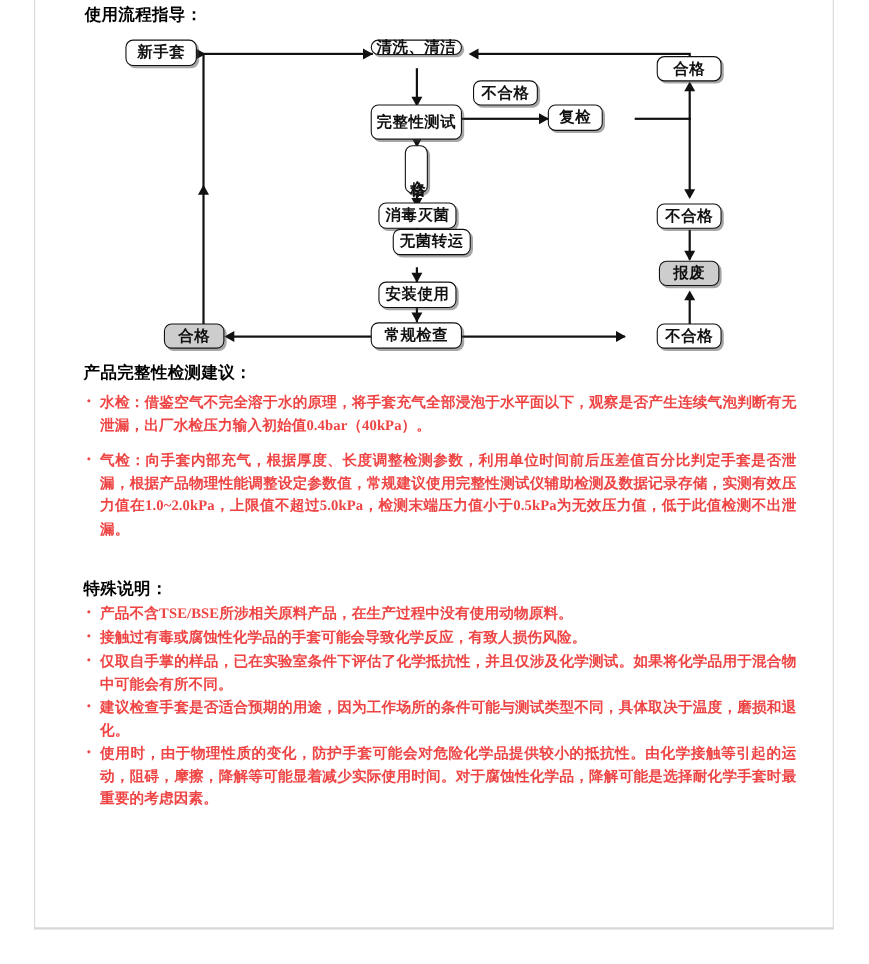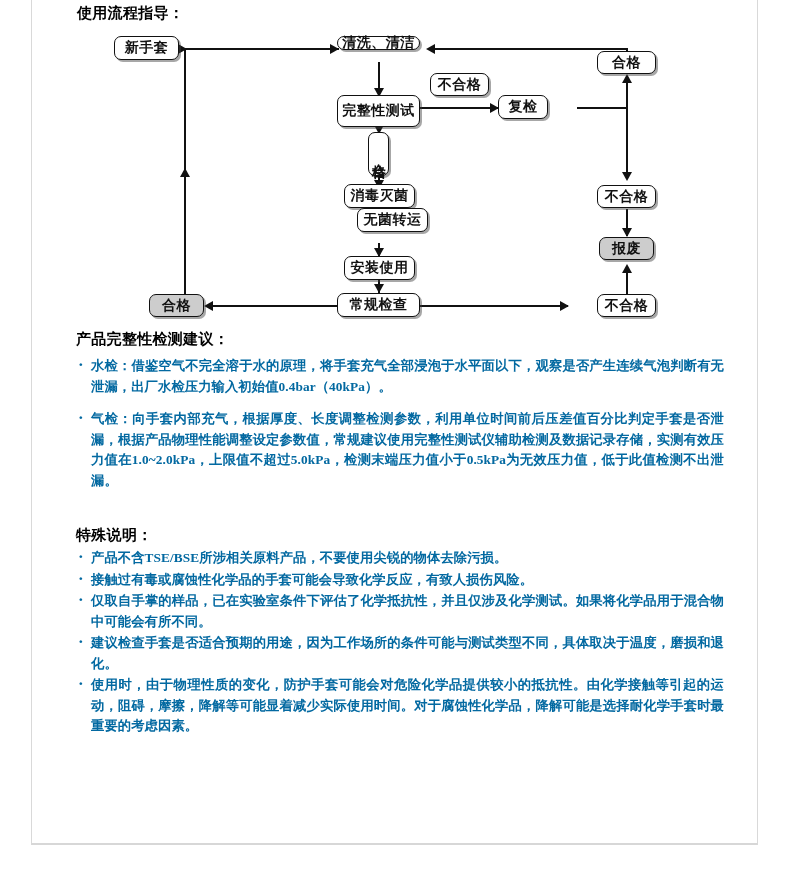--- a/index.html
+++ b/index.html
@@ -58,21 +58,21 @@
     list-style: none;
     margin: 0;
     padding: 0;
   }
   ul.blist > li {
     position: relative;
     padding-left: 15px;
     font-size: 13.3px;
     line-height: 20.5px;
     font-weight: bold;
-    color: #0369a1;
+    color: #ef4444;
     text-align: justify;
     margin: 0 0 1px 0;
     letter-spacing: .1px;
   }
   ul.blist > li::before {
     content: "·";
     position: absolute;
     left: 2px;
     top: -1px;
     font-size: 17px;
@@ -282,21 +282,21 @@
     </div>
 
     <div class="gap"></div>
 
 
     <div class="gap"></div>
 
     <div class="sec">
       <div class="h-title" style="margin:0 0 3px 0;">特殊说明：</div>
       <ul class="blist">
-        <li>产品不含TSE/BSE所涉相关原料产品，不要使用尖锐的物体去除污损。</li>
+        <li>产品不含TSE/BSE所涉相关原料产品，在生产过程中没有使用动物原料。</li>
         <li>接触过有毒或腐蚀性化学品的手套可能会导致化学反应，有致人损伤风险。</li>
         <li>仅取自手掌的样品，已在实验室条件下评估了化学抵抗性，并且仅涉及化学测试。如果将化学品用于混合物中可能会有所不同。</li>
         <li>建议检查手套是否适合预期的用途，因为工作场所的条件可能与测试类型不同，具体取决于温度，磨损和退化。</li>
         <li>使用时，由于物理性质的变化，防护手套可能会对危险化学品提供较小的抵抗性。由化学接触等引起的运动，阻碍，摩擦，降解等可能显着减少实际使用时间。对于腐蚀性化学品，降解可能是选择耐化学手套时最重要的考虑因素。</li>
 
       </ul>
     </div>
 
   </div>
 </div>

